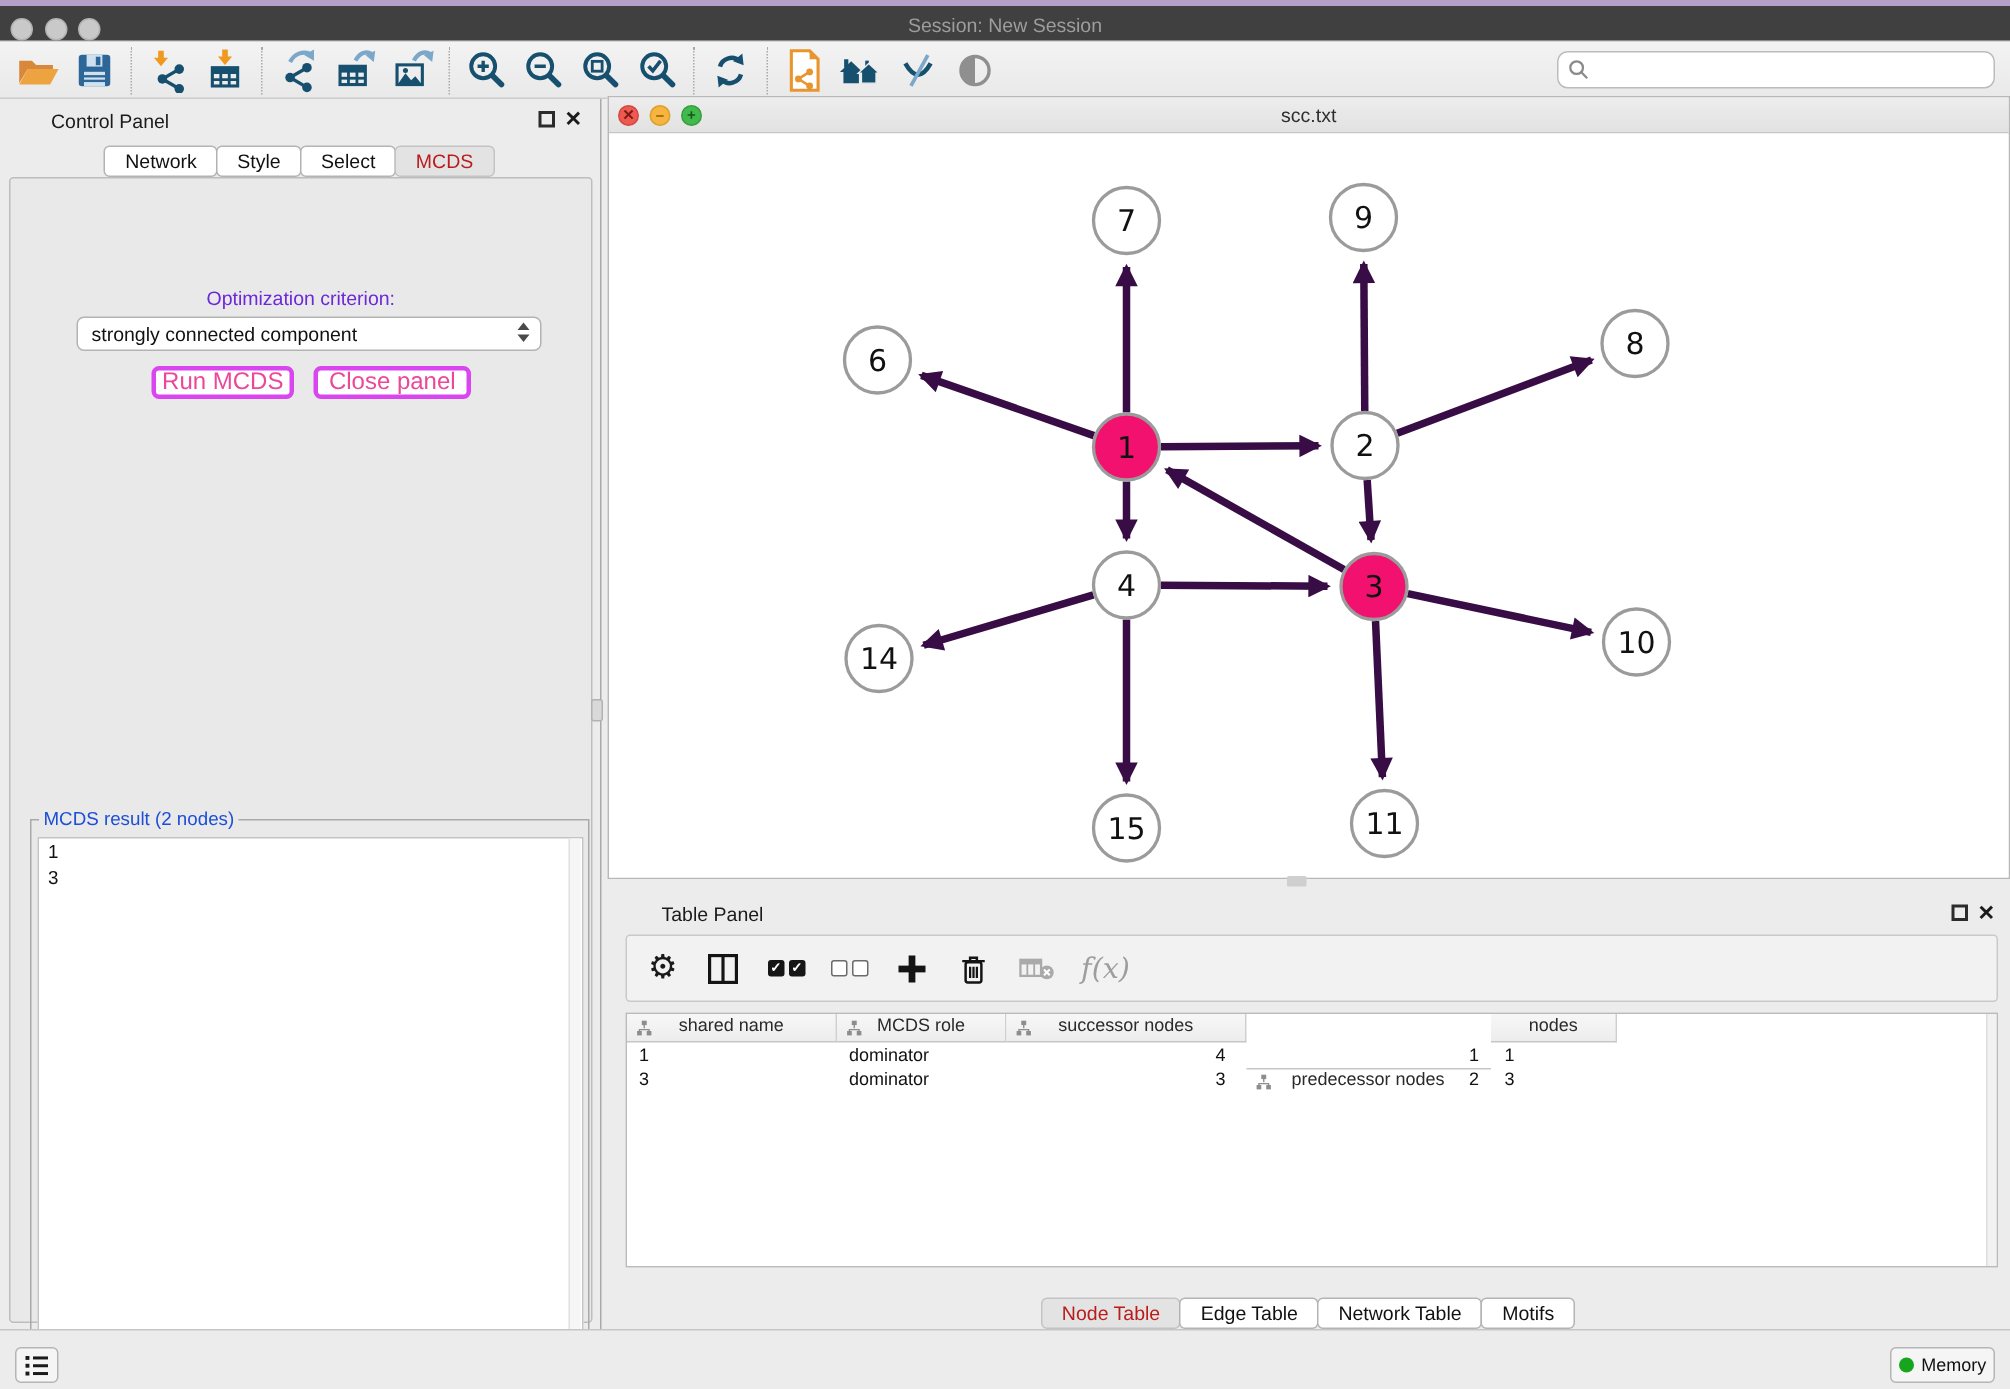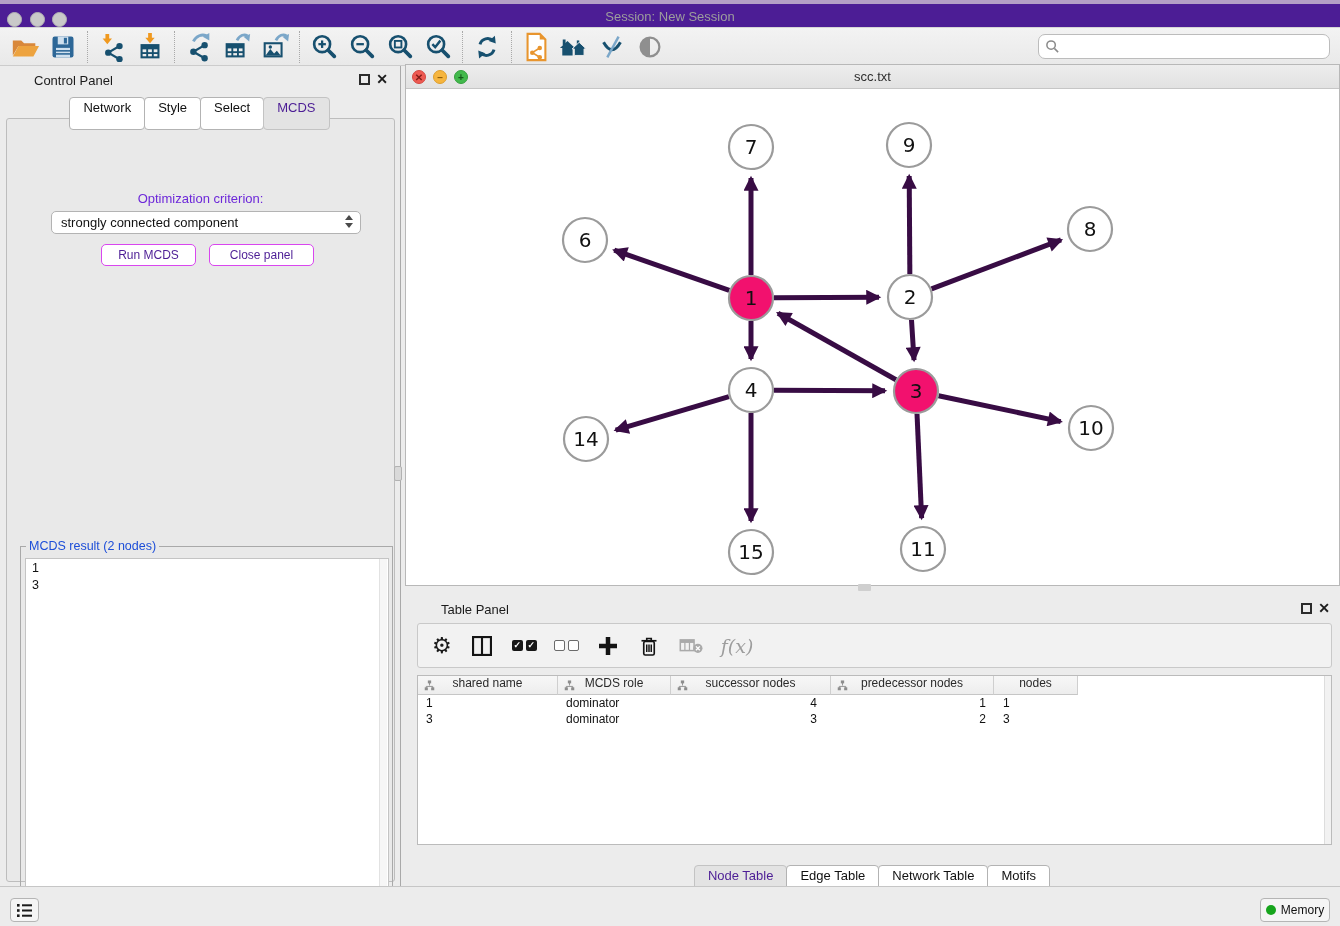--- a/index.html
+++ b/index.html
@@ -2,21 +2,21 @@
 <html><head>
 <meta charset="utf-8">
 <style>
   * { margin:0; padding:0; box-sizing:border-box; }
   html,body { width:1340px; height:926px; }
   body { font-family:"Liberation Sans", sans-serif; background:#ececec; overflow:hidden; }
   #app { position:relative; width:1340px; height:926px; background:#ececec; }
 
   
   .top-strip { position:absolute; left:0; top:0; width:100%; height:4px; background:#b49fc6; }
-  .titlebar { position:absolute; left:0; top:4px; width:100%; height:24px; background:#4c1d95;
+  .titlebar { position:absolute; left:0; top:4px; width:100%; height:24px; background:#404040;
               border-bottom:1px solid #d6d6d6; }
   .tl-dot { position:absolute; top:8px; width:15px; height:15px; border-radius:50%;
             background:#c9c9c9; border:1px solid #b3b3b3; }
   .win-title { position:absolute; left:0; right:0; top:5px; text-align:center;
                font-size:13px; color:#9d9d9d; }
 
   
   .toolbar { position:absolute; left:0; top:28px; width:100%; height:38px;
              background:linear-gradient(#f3f3f3,#e9e9e9); border-bottom:1px solid #cccccc;
              display:flex; align-items:center; padding-left:6px; }
@@ -30,35 +30,35 @@
   
   .control-panel { position:absolute; left:0; top:66px; width:401px; height:820px; background:#ececec;
                    border-right:1px solid #a9a9a9; }
   .panel-head { position:relative; height:26px; }
   .panel-title { position:absolute; left:10px; top:7px; font-size:13px; color:#1b1b1b;margin-left:24px; }
   .float-ic { position:absolute; top:8px; width:11px; height:11px; border:2px solid #2b2b2b; background:transparent; }
   .close-ic { position:absolute; top:5px; font-size:14px; font-weight:bold; color:#1b1b1b; line-height:16px; }
   .cp-float { right:30px; } .cp-close { right:12px; }
 
   .cp-tabs { position:absolute; left:0; top:31px; width:100%; display:flex; justify-content:center; z-index:2; }
-  .tab { height:33px; padding:2px 13px; font-size:13px; color:#111; background:#ffffff;
+  .tab { height:21px; padding:2px 13px; font-size:13px; color:#111; background:#ffffff;
          border:1px solid #b3b3b3; margin-left:-1px; border-radius:4px; }
-  .tab.sel { background:#e3e3e3; color:#4c1d95; border-color:#c3c3c3; }
+  .tab.sel { background:#e3e3e3; color:#b91c1c; border-color:#c3c3c3; }
 
   .cp-box { position:absolute; left:6px; top:52px; width:389px; height:764px; background:#e9e9e9;
             border:1px solid #bdbdbd; border-radius:3px; }
   .opt-label { position:absolute; left:0; width:100%; top:72px; text-align:center; font-size:13px; color:#6d28d9; }
   .dropdown { position:absolute; left:44px; top:92px; width:310px; height:23px; background:#ffffff;
               border:1px solid #b3b3b3; border-radius:5px; font-size:13px; color:#111;
               display:flex; align-items:center; padding-left:9px; }
   .dd-arrows { position:absolute; right:7px; top:3px; display:flex; flex-direction:column; gap:3px; }
   .dd-up { width:0; height:0; border-left:4px solid transparent; border-right:4px solid transparent; border-bottom:5px solid #4a4a4a; }
   .dd-dn { width:0; height:0; border-left:4px solid transparent; border-right:4px solid transparent; border-top:5px solid #4a4a4a; }
-  .cp-btn { position:absolute; top:125px; height:22px; background:#ffffff; border:1px solid #d946ef;
-            border-radius:5px; font-size:12px; color:#4c1d95; display:flex; align-items:center; justify-content:center; }
+  .cp-btn { position:absolute; top:125px; height:22px; background:#ffffff; border:3px solid #d946ef;
+            border-radius:5px; font-size:16px; color:#ec4899; display:flex; align-items:center; justify-content:center; }
   .btn-run { left:94px; width:95px; } .btn-close { left:202px; width:105px; }
 
   .groupbox { position:absolute; left:13px; top:427px; width:373px; height:383px; border:1px solid #a9a9a9; }
   .gb-legend { position:absolute; left:5px; top:-8px; background:#e9e9e9; padding:0 3px; font-size:12.5px; color:#1d4ed8; }
   .gb-text { position:absolute; left:4px; top:11px; width:364px; height:366px; background:#ffffff;
              border:1px solid #c4c4c4; font-size:12.5px; color:#111; line-height:17px;
              padding:1px 6px; white-space:pre; overflow:hidden; }
   .gb-scroll { position:absolute; right:5px; top:12px; width:8px; height:364px; background:#f6f6f6; border-left:1px solid #e2e2e2; }
 
   
@@ -444,21 +444,21 @@
           </div>
           <div class="dt-hcell" style="width: 160px;">
             <svg class="tree-ic" width="11" height="11" viewBox="0 0 12 12">
               <path d="M6 3 v3 M2.5 9 V7 h7 v2" fill="none" stroke="#8d8d8d" stroke-width="1"></path>
               <rect x="4.2" y="0.5" width="3.6" height="3.2" fill="#8d8d8d"></rect>
               <rect x="0.8" y="8" width="3.4" height="3.2" fill="#8d8d8d"></rect>
               <rect x="7.8" y="8" width="3.4" height="3.2" fill="#8d8d8d"></rect>
             </svg>
             <span>successor nodes</span>
           </div>
-          <div class="dt-hcell" style="width: 163px;">
+          <div class="dt-hcell" style="width: 163px; margin-top: 36px;">
             <svg class="tree-ic" width="11" height="11" viewBox="0 0 12 12">
               <path d="M6 3 v3 M2.5 9 V7 h7 v2" fill="none" stroke="#8d8d8d" stroke-width="1"></path>
               <rect x="4.2" y="0.5" width="3.6" height="3.2" fill="#8d8d8d"></rect>
               <rect x="0.8" y="8" width="3.4" height="3.2" fill="#8d8d8d"></rect>
               <rect x="7.8" y="8" width="3.4" height="3.2" fill="#8d8d8d"></rect>
             </svg>
             <span>predecessor nodes</span>
           </div>
           <div class="dt-hcell" style="width: 84px;">
             <span>nodes</span>

